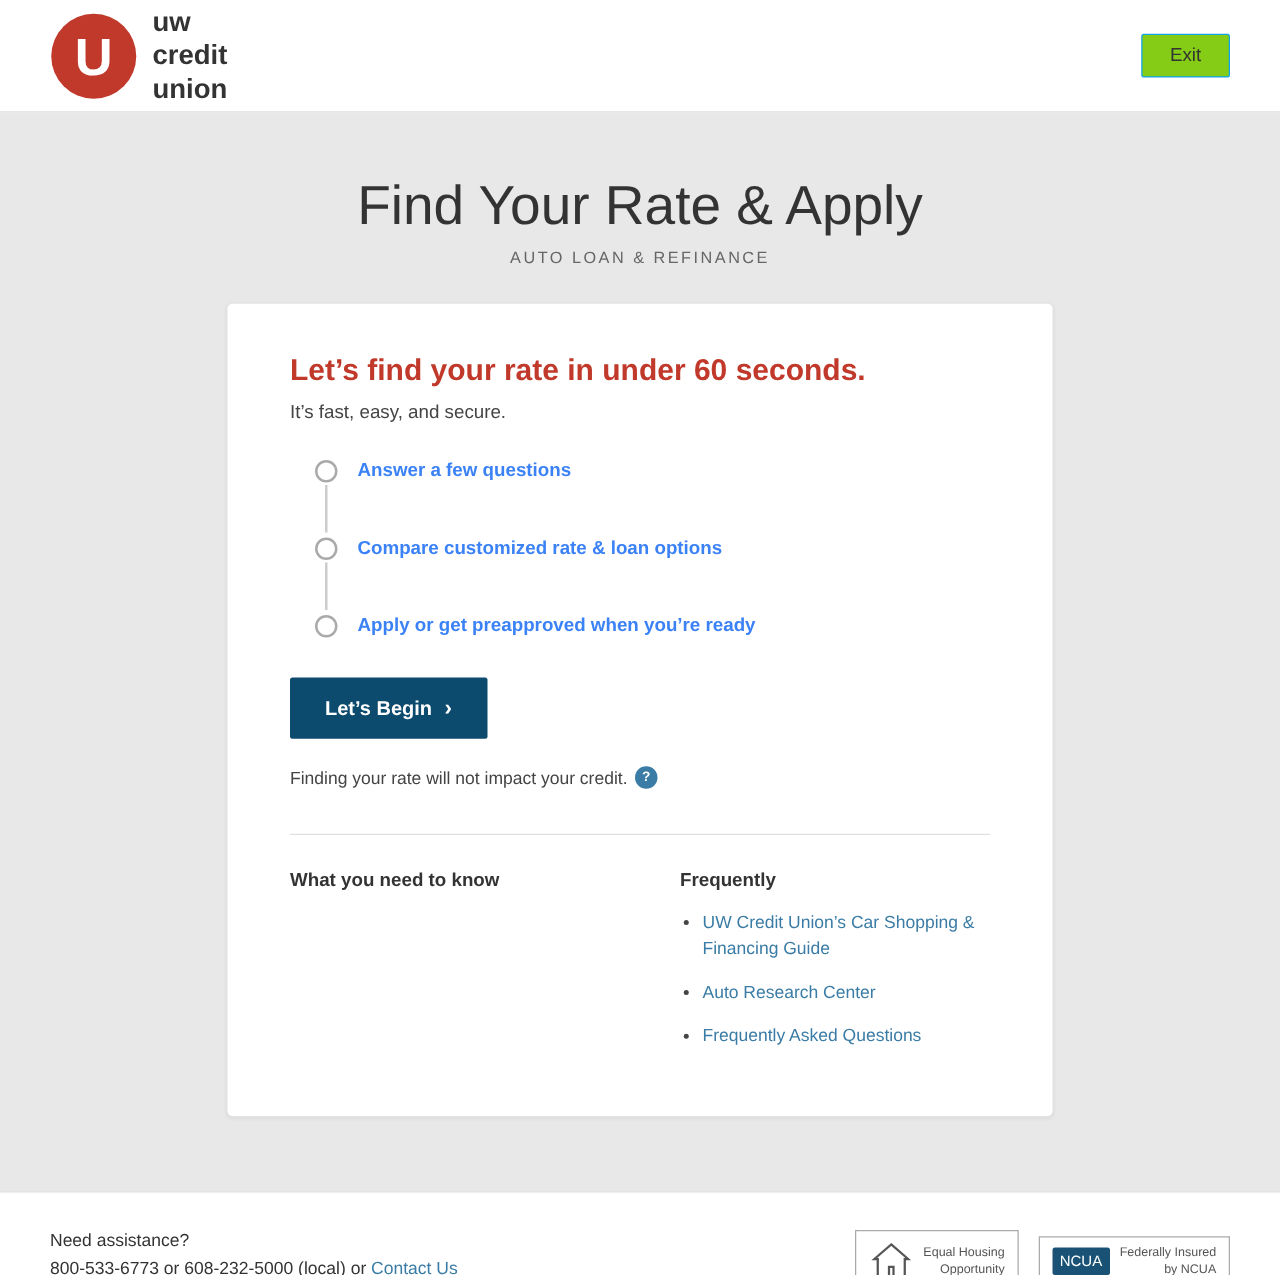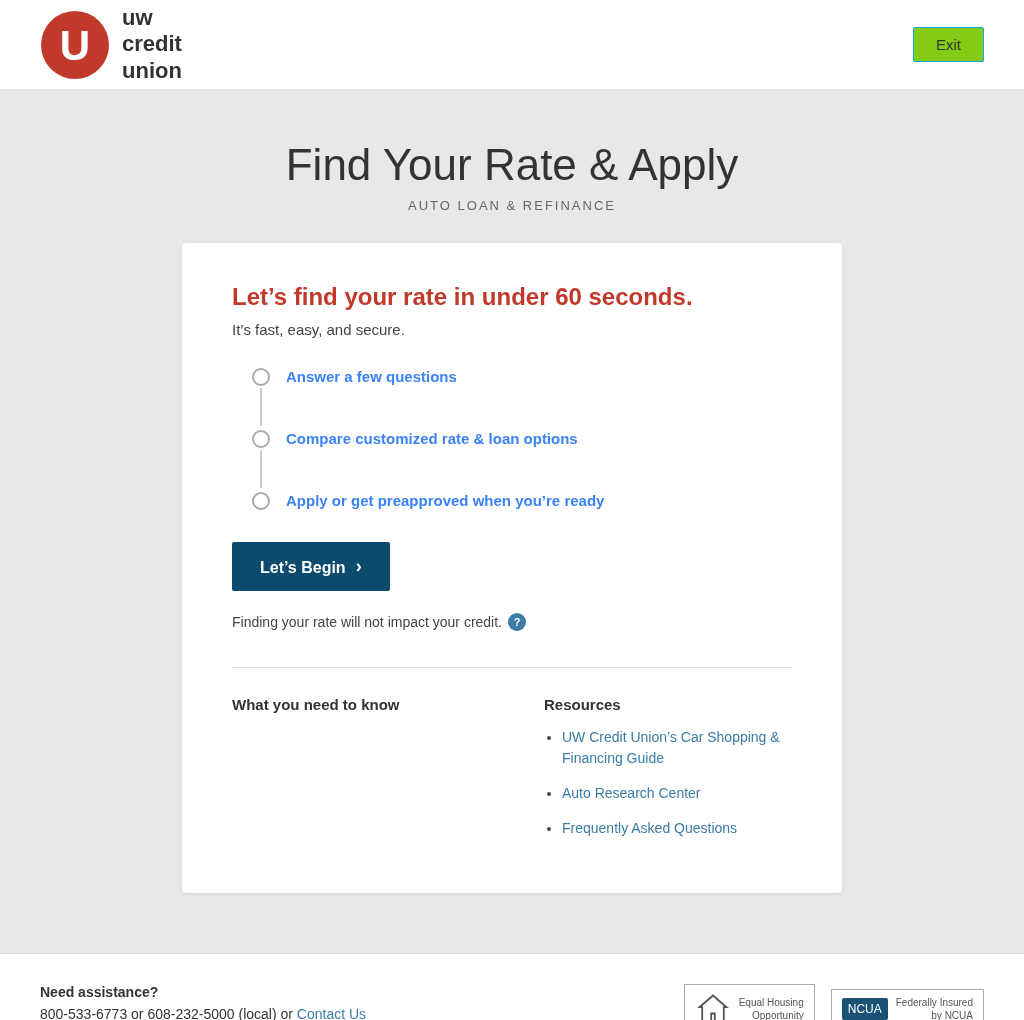--- a/index.html
+++ b/index.html
@@ -209,21 +209,21 @@
     }
     .footer-inner {
       display: flex;
       justify-content: space-between;
       align-items: flex-start;
       max-width: 1000px;
       margin: 0 auto;
     }
     .footer-left .assistance-title {
       font-size: 14px;
-      font-weight: bold;
+      font-weight: normal;
       color: #333;
       margin-bottom: 6px;
     }
     .footer-left .assistance-contact {
       font-size: 14px;
       color: #333;
       margin-bottom: 6px;
     }
     .footer-left .assistance-contact a {
       color: #3a7ca5;
@@ -345,21 +345,21 @@
     <hr class="card-divider">
 
     
     <div class="info-columns">
 
       <div class="info-col">
         <div class="info-col-title">What you need to know</div>
       </div>
 
       <div class="info-col">
-        <div class="info-col-title">Resources</div>
+        <div class="info-col-title">Frequently</div>
         <ul>
           <li>
             <a href="#">UW Credit Union’s Car Shopping &amp; Financing Guide</a>
           </li>
           <li>
             <a href="#">Auto Research Center</a>
           </li>
           <li>
             <a href="#">Frequently Asked Questions</a>
           </li>

